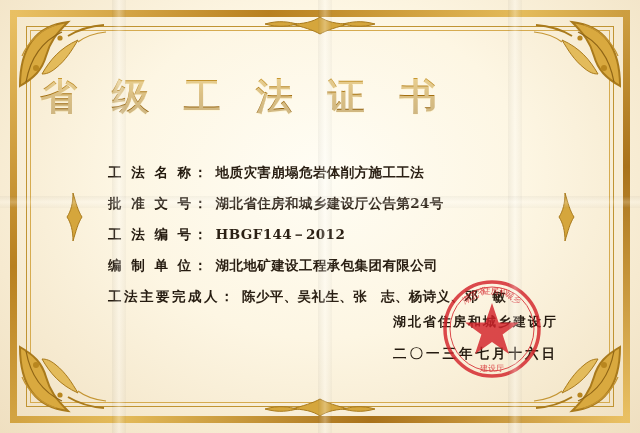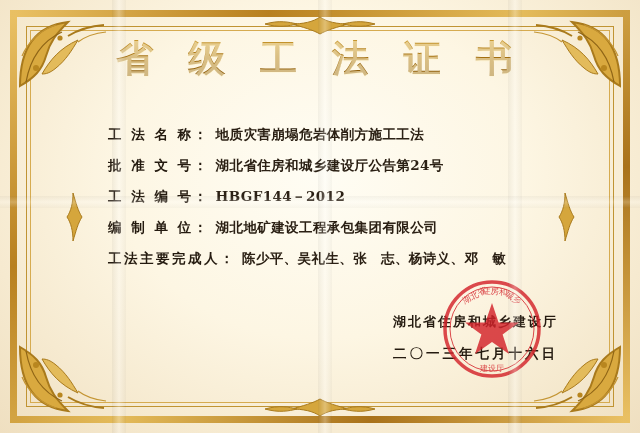--- a/index.html
+++ b/index.html
@@ -106,21 +106,21 @@
     width: 120px; height: 20px;
     pointer-events: none;
   }
 
   .content {
     position: absolute;
     left: 40px; right: 40px; top: 34px; bottom: 34px;
   }
 
   .title {
-    text-align: center;
+    margin-top: 38px;
     font-family: "DejaVu Serif", serif;
     font-size: 37px;
     font-weight: bold;
     letter-spacing: 11px;
     color: #8a5c10;
     background: linear-gradient(to bottom, #d6a83c 0%, #a5700f 45%, #7d4f06 100%);
     -webkit-background-clip: text;
     background-clip: text;
     -webkit-text-fill-color: transparent;
     text-shadow: 0 1px 0 rgba(255,245,210,0.6);

